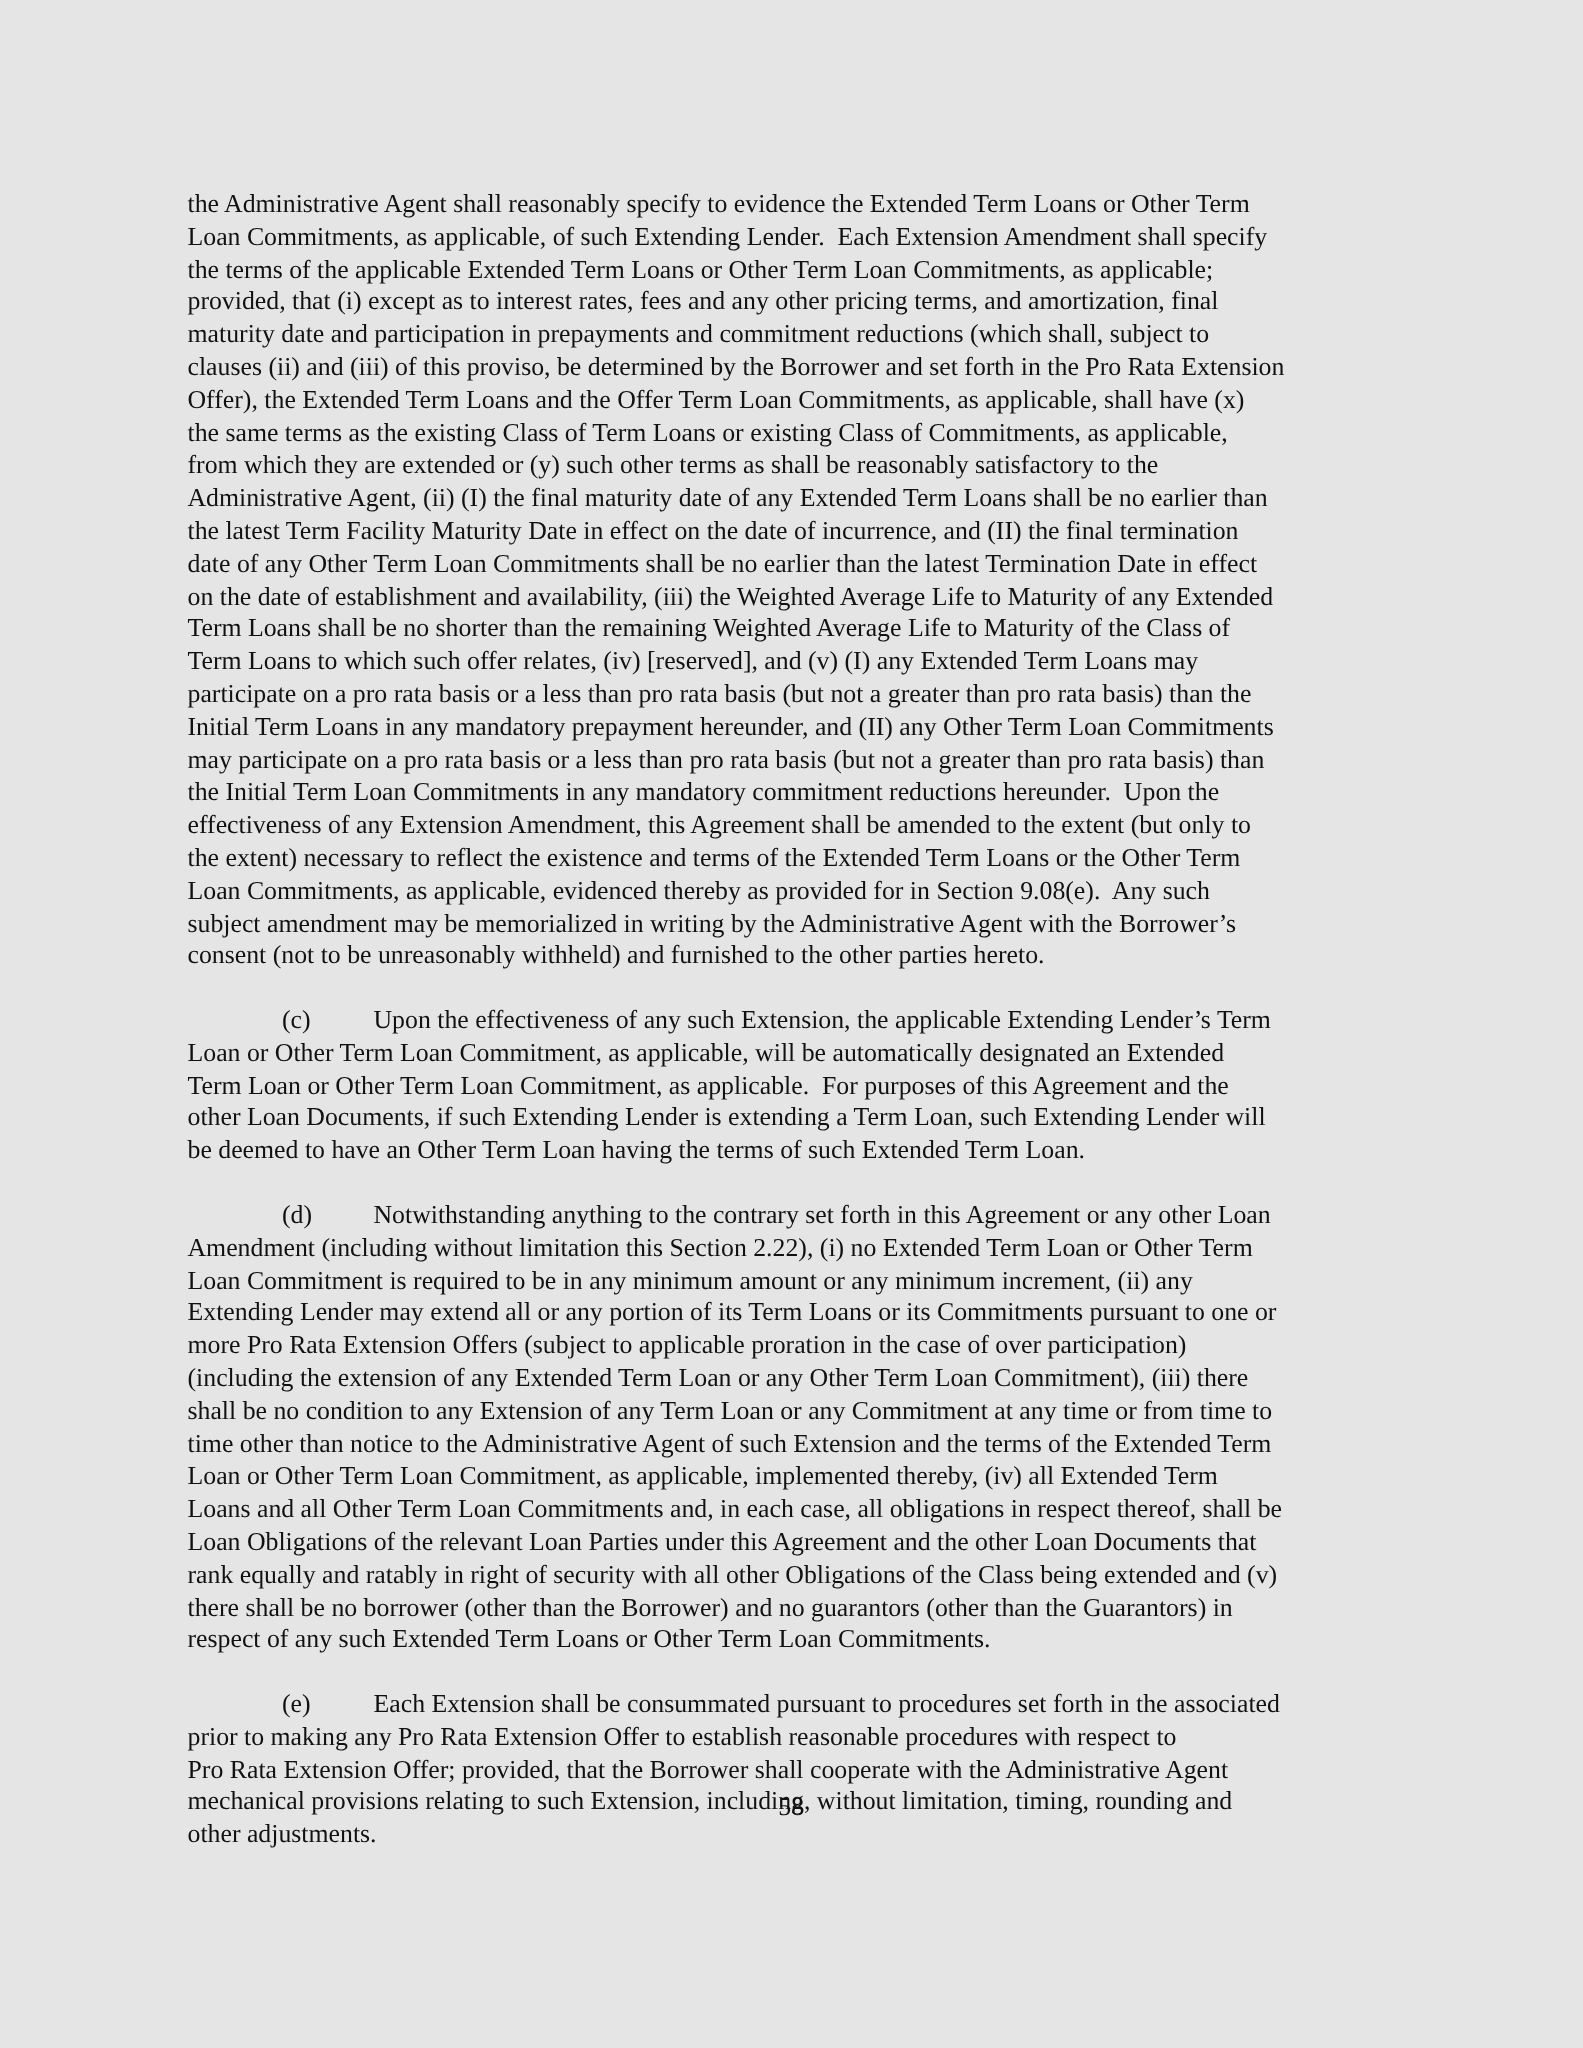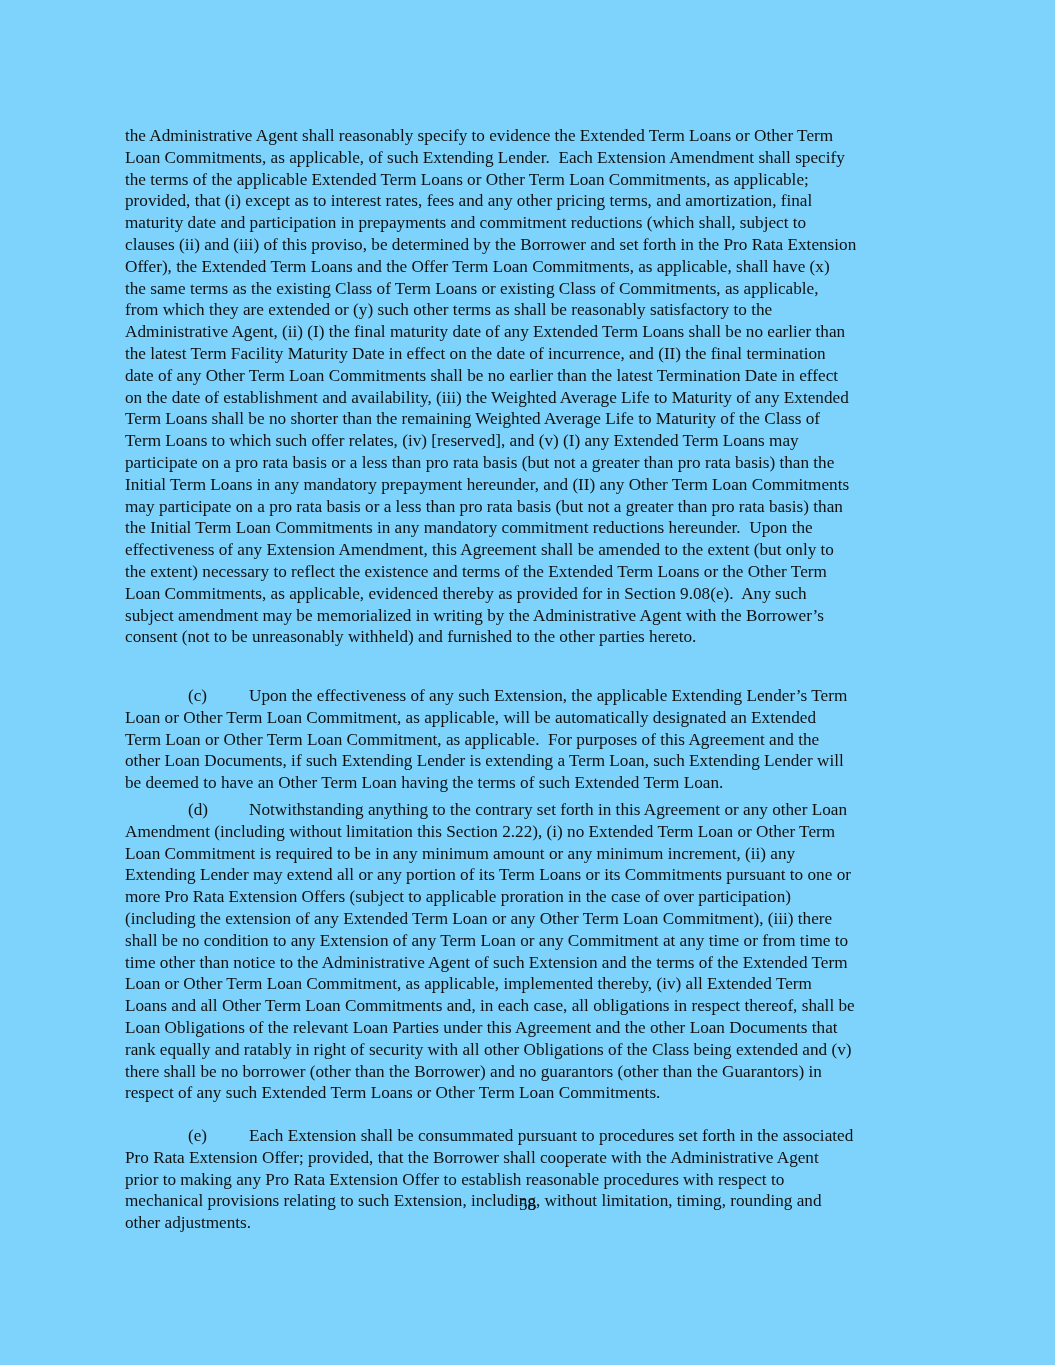--- a/index.html
+++ b/index.html
@@ -1,18 +1,18 @@
 <!DOCTYPE html>
 <html><head>
 <meta charset="utf-8">
 <style>
   html, body { margin: 0; padding: 0; background: #ffffff; }
   body { width: 1055px; height: 1365px; position: relative; overflow: hidden; }
   .page {
-    position: absolute; left: 0; top: 0; width: 1055px; height: 1365px; background: #7dd3fc;
+    position: absolute; left: 0; top: 0; width: 1055px; height: 1365px; background: #e5e5e5;
     font-family: "Liberation Serif", "DejaVu Serif", serif; color: #111; font-size: 17.2px;
   }
   .para { position: absolute; left: 125px; width: 810px; }
   .line { height: 21.8px; line-height: 21.8px; white-space: pre; }
   .u { text-underline-offset: 2px; text-decoration-thickness: 1px; }
   .tab { display: inline-block; width: 61px; }
   .indent { display: inline-block; width: 63px; }
   .page-number { position: absolute; top: 1194px; left: 0; width: 1055px; text-align: center; font-size: 17.2px; line-height: 21.8px; }
 </style>
 </head>
@@ -38,21 +38,21 @@
       <div class="line"><span>participate on a </span><span class="u">pro</span><span> </span><span class="u">rata</span><span> basis or a less than </span><span class="u">pro</span><span> </span><span class="u">rata</span><span> basis (but not a greater than </span><span class="u">pro</span><span> </span><span class="u">rata</span><span> basis) than the</span></div>
       <div class="line"><span>Initial Term Loans in any mandatory prepayment hereunder, and (II) any Other Term Loan Commitments</span></div>
       <div class="line"><span>may participate on a </span><span class="u">pro</span><span> </span><span class="u">rata</span><span> basis or a less than </span><span class="u">pro</span><span> </span><span class="u">rata</span><span> basis (but not a greater than </span><span class="u">pro</span><span> </span><span class="u">rata</span><span> basis) than</span></div>
       <div class="line"><span>the Initial Term Loan Commitments in any mandatory commitment reductions hereunder.  Upon the</span></div>
       <div class="line"><span>effectiveness of any Extension Amendment, this Agreement shall be amended to the extent (but only to</span></div>
       <div class="line"><span>the extent) necessary to reflect the existence and terms of the Extended Term Loans or the Other Term</span></div>
       <div class="line"><span>Loan Commitments, as applicable, evidenced thereby as provided for in </span><span class="u">Section 9.08(e)</span><span>.  Any such</span></div>
       <div class="line"><span>subject amendment may be memorialized in writing by the Administrative Agent with the Borrower’s</span></div>
       <div class="line"><span>consent (not to be unreasonably withheld) and furnished to the other parties hereto.</span></div>
     </div>
-  <div class="para" style="top:669px;margin-top:16px;">
+  <div class="para" style="top:669px;">
       <div class="line"><span class="indent"></span><span class="tab">(c)</span><span>Upon the effectiveness of any such Extension, the applicable Extending Lender’s Term</span></div>
       <div class="line"><span>Loan or Other Term Loan Commitment, as applicable, will be automatically designated an Extended</span></div>
       <div class="line"><span>Term Loan or Other Term Loan Commitment, as applicable.  For purposes of this Agreement and the</span></div>
       <div class="line"><span>other Loan Documents, if such Extending Lender is extending a Term Loan, such Extending Lender will</span></div>
       <div class="line"><span>be deemed to have an Other Term Loan having the terms of such Extended Term Loan.</span></div>
     </div>
   <div class="para" style="top:799px;">
       <div class="line"><span class="indent"></span><span class="tab">(d)</span><span>Notwithstanding anything to the contrary set forth in this Agreement or any other Loan</span></div>
       <div class="line"><span>Amendment (including without limitation this </span><span class="u">Section 2.22</span><span>), (i) no Extended Term Loan or Other Term</span></div>
       <div class="line"><span>Loan Commitment is required to be in any minimum amount or any minimum increment, (ii) any</span></div>
@@ -63,19 +63,19 @@
       <div class="line"><span>time other than notice to the Administrative Agent of such Extension and the terms of the Extended Term</span></div>
       <div class="line"><span>Loan or Other Term Loan Commitment, as applicable, implemented thereby, (iv) all Extended Term</span></div>
       <div class="line"><span>Loans and all Other Term Loan Commitments and, in each case, all obligations in respect thereof, shall be</span></div>
       <div class="line"><span>Loan Obligations of the relevant Loan Parties under this Agreement and the other Loan Documents that</span></div>
       <div class="line"><span>rank equally and ratably in right of security with all other Obligations of the Class being extended and (v)</span></div>
       <div class="line"><span>there shall be no borrower (other than the Borrower) and no guarantors (other than the Guarantors) in</span></div>
       <div class="line"><span>respect of any such Extended Term Loans or Other Term Loan Commitments.</span></div>
     </div>
   <div class="para" style="top:1125px;">
       <div class="line"><span class="indent"></span><span class="tab">(e)</span><span>Each Extension shall be consummated pursuant to procedures set forth in the associated</span></div>
+      <div class="line"><span>prior to making any Pro Rata Extension Offer to establish reasonable procedures with respect to</span></div>
       <div class="line"><span>Pro Rata Extension Offer; </span><span class="u">provided</span><span>, that the Borrower shall cooperate with the Administrative Agent</span></div>
-      <div class="line"><span>prior to making any Pro Rata Extension Offer to establish reasonable procedures with respect to</span></div>
       <div class="line"><span>mechanical provisions relating to such Extension, including, without limitation, timing, rounding and</span></div>
       <div class="line"><span>other adjustments.</span></div>
     </div>
   <div class="page-number">58</div>
 </div>
 
 </body></html>

